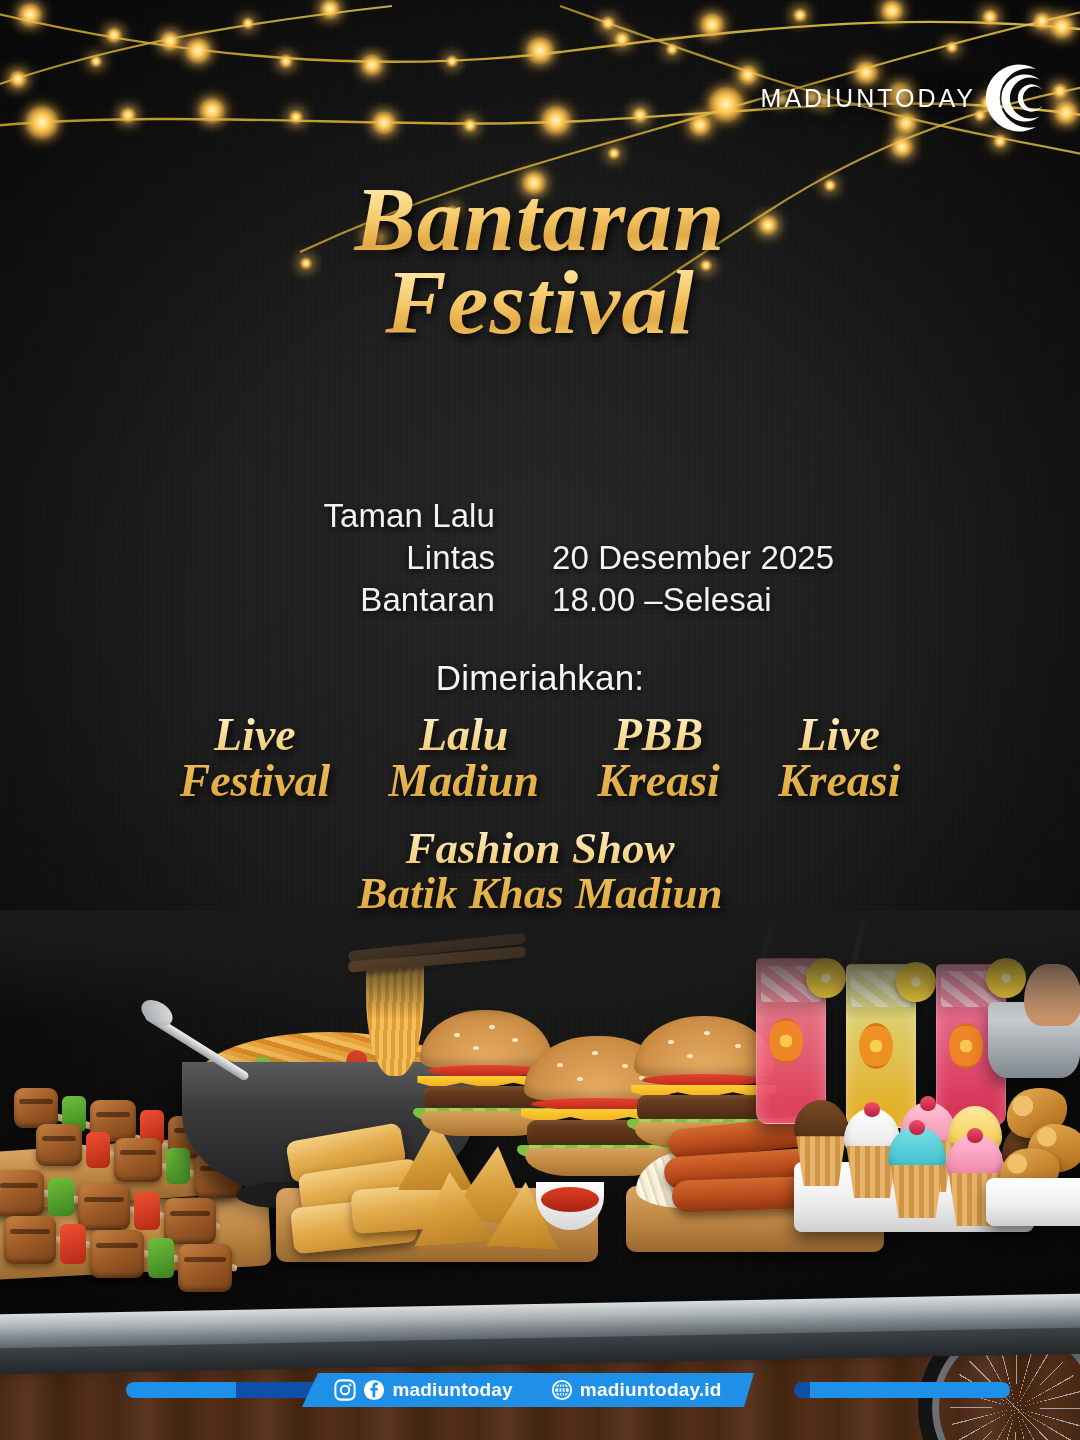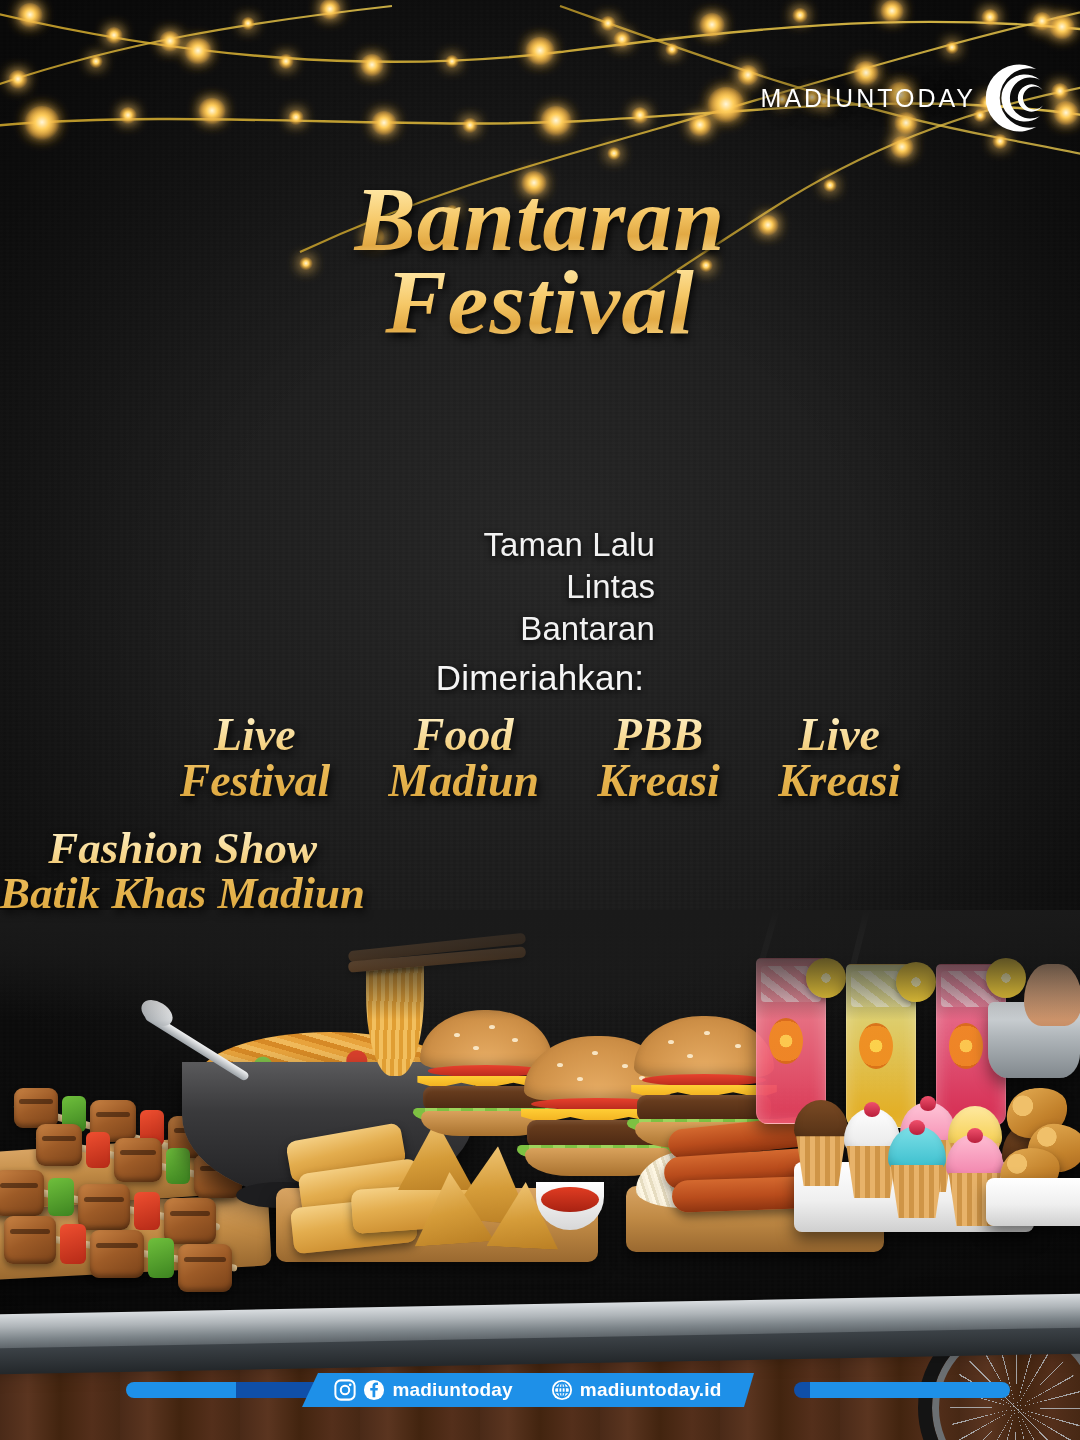--- a/index.html
+++ b/index.html
@@ -68,21 +68,21 @@
     -webkit-background-clip:text; background-clip:text;
     color:transparent; -webkit-text-fill-color:transparent;
     filter:drop-shadow(2px 4px 4px rgba(0,0,0,.85));
   }
   .ln1{ font-size:92px; }
   .ln2{ font-size:92px; margin-top:-4px; }
   .ln3{ font-size:92px; margin-top:-4px; }
 
   
   .info{
-    position:absolute; left:0; right:0; top:524px;
+    position:absolute; left:0; right:0; top:495px;
     display:flex; justify-content:center; align-items:flex-end;
     z-index:5;
   }
   .info-col{
     color:#f2f2f2; font-size:33px; line-height:1.28;
     font-weight:400; letter-spacing:.1px;
     text-shadow:0 2px 6px rgba(0,0,0,.9);
   }
   .info-left{ text-align:right; padding-right:29px; width:290px; }
   .info-div{ width:2px; background:#f0f0f0; margin:2px 0 4px; }
@@ -100,21 +100,21 @@
   .acts{
     position:absolute; left:0; right:0; top:712px;
     z-index:5;
     font-family:"Liberation Serif", serif;
     font-style:italic; font-weight:700;
   }
   .acts-row{
     display:flex; justify-content:center; align-items:flex-start;
   }
   .acts-row1{ gap:58px; }
-  .acts-row2{ gap:46px; margin-top:22px; align-items:flex-start;flex-direction:column; }
+  .acts-row2{ gap:46px; margin-top:22px; align-items:flex-end; }
   .act{
     text-align:center; line-height:1.0;
     font-size:46px;
     background:linear-gradient(180deg,#fff2c8 0%,#f6d68d 32%,#e9b854 62%,#dca63d 100%);
     -webkit-background-clip:text; background-clip:text;
     color:transparent; -webkit-text-fill-color:transparent;
     filter:drop-shadow(2px 4px 5px rgba(0,0,0,.9));
   }
   .act .l2{ display:block; }
   .act-wide{ font-size:45px; }
@@ -494,32 +494,36 @@
     <span class="ln ln1">Bantaran</span>
     <span class="ln ln3">Festival</span>
   </h1>
 
   <div class="info">
     <div class="info-col info-left">
       <div>Taman Lalu Lintas</div>
       <div>Bantaran</div>
     </div>
     <div class="info-div"></div>
+    <div class="info-col info-right">
+      <div>20 Desember 2025</div>
+      <div>18.00 –Selesai</div>
+    </div>
   </div>
 
   <div class="sub">Dimeriahkan:</div>
 
   <div class="acts">
     <div class="acts-row acts-row1">
       <div class="act">
         <span>Live</span>
         <span class="l2">Festival</span>
       </div>
       <div class="act">
-        <span>Food</span>
+        <span>Lalu</span>
         <span class="l2">Madiun</span>
       </div>
       <div class="act">
         <span>PBB</span>
         <span class="l2">Kreasi</span>
       </div>
       <div class="act">
         <span>Live</span>
         <span class="l2">Kreasi</span>
       </div>

